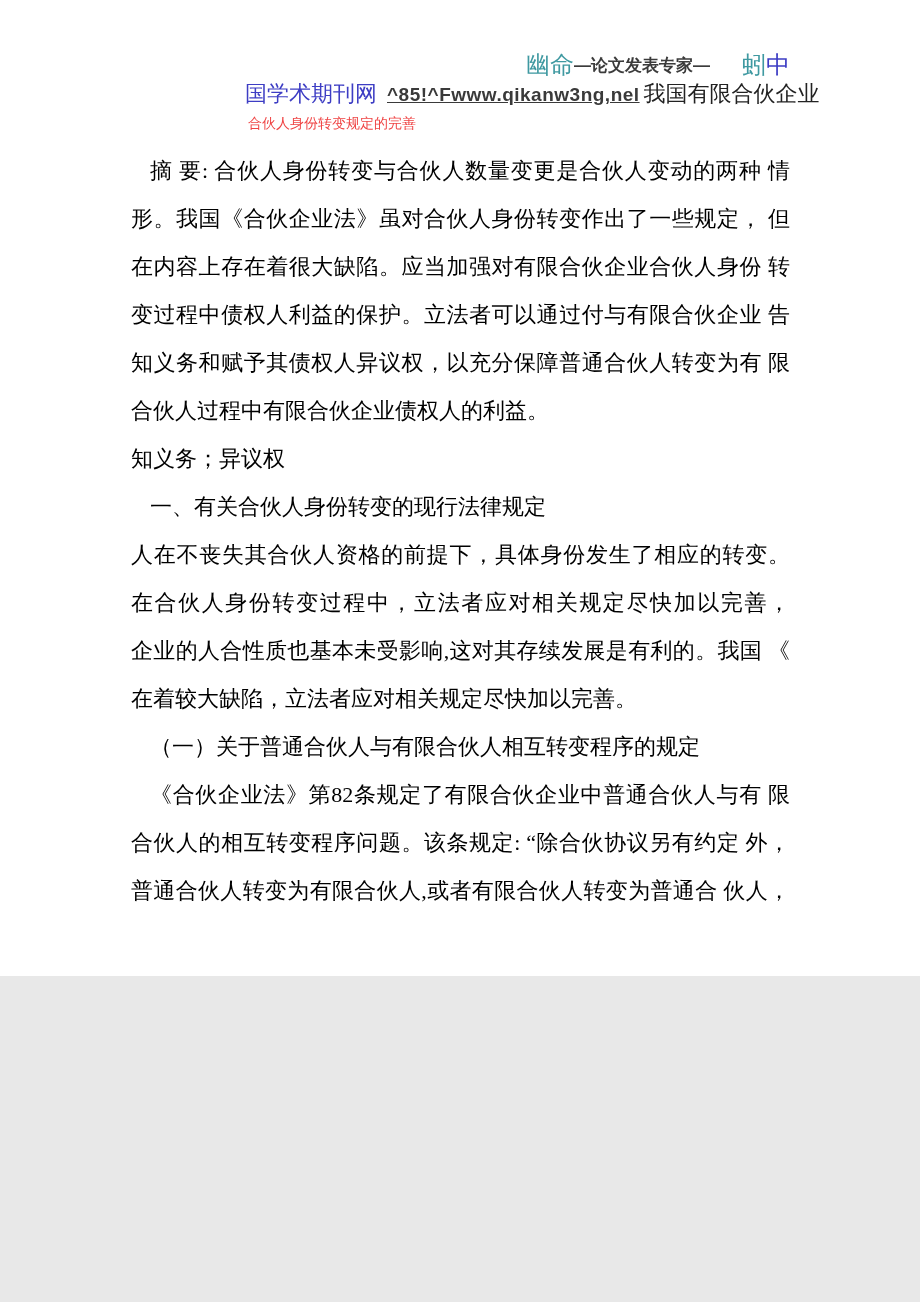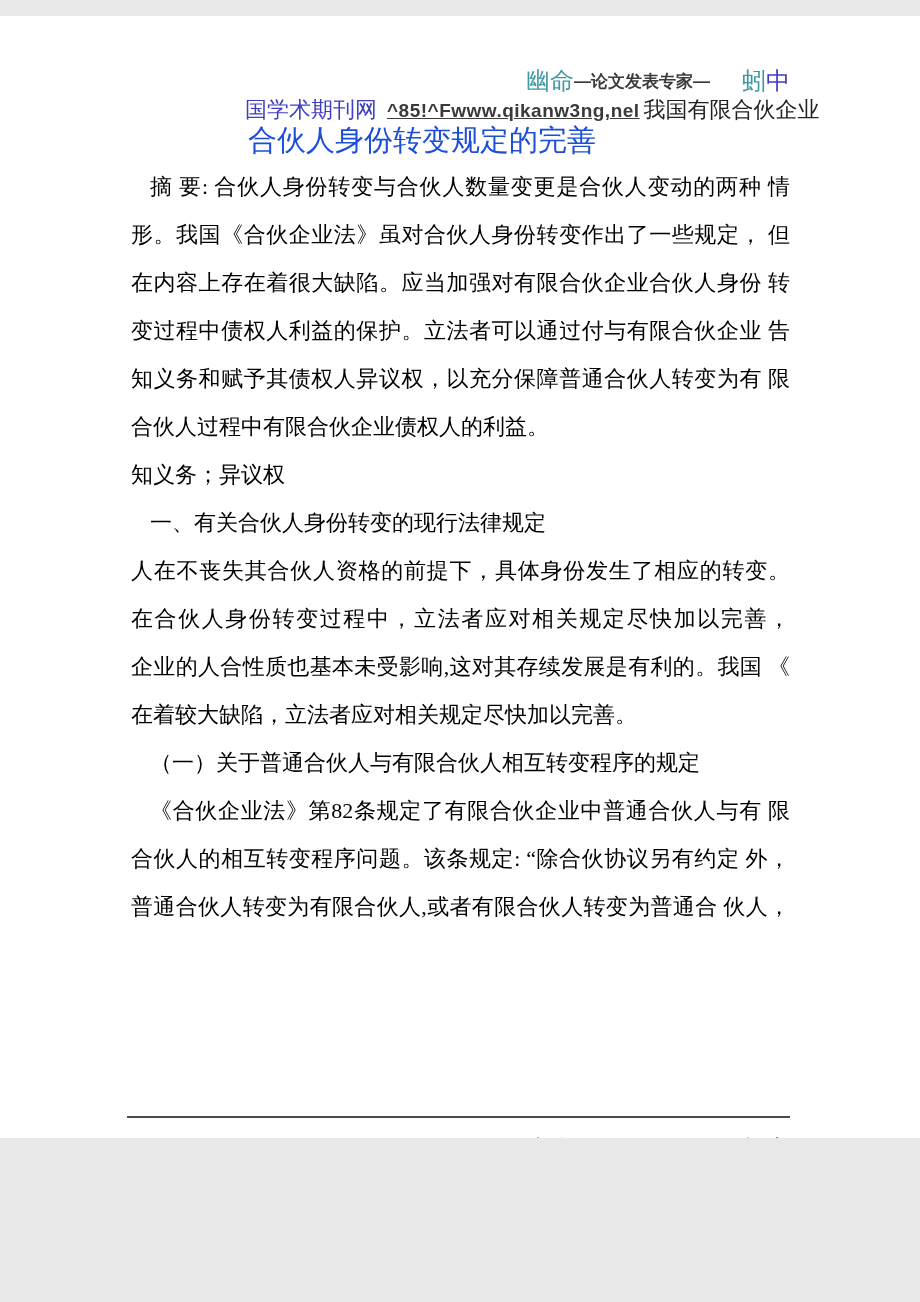--- a/index.html
+++ b/index.html
@@ -1,19 +1,19 @@
 <!DOCTYPE html>
 <html><head>
 <meta charset="utf-8">
 <style>
   html,body{margin:0;padding:0;background:#e8e8e8;}
   .page{
     position:relative;
-    width:920px;height:1122px;
-    margin:16px auto;
+    width:920px;height:976px;
+    margin:0 auto;
     background:#ffffff;
     font-family:"Liberation Serif", serif;
     overflow:hidden;
   }
   
   .header{position:absolute;left:130px;top:50px;width:660px;}
   .h-line1{text-align:right;height:30px;line-height:30px;white-space:nowrap;}
   .brand-name{color:#3f99a1;font-size:24px;}
   .brand-tagline{
     color:#3b3b3b;font-size:17px;font-weight:bold;
@@ -24,21 +24,21 @@
   .brand-suffix .teal{color:#3f99a1;font-size:24px;}
   .brand-suffix .blue{color:#3d3dc4;font-size:24px;}
   .h-line2{padding-left:115px;font-size:22px;line-height:28px;color:#222;white-space:nowrap;}
   .site-name{color:#3d3dc4;margin-right:10px;}
   .url-link{
     font-family:"Liberation Sans", sans-serif;
     font-weight:bold;color:#3a3a3a;font-size:19px;
     text-decoration:underline;letter-spacing:0.5px;
     padding-right:4px;
   }
-  .h-line3{padding-left:118px;font-size:29px;line-height:30px;color:#1d4ed8;}
+  .h-line3{padding-left:118px;font-size:14px;line-height:30px;color:#ef4444;}
   
   .doc-body{position:absolute;left:131px;top:147px;width:659px;}
   .line{
     height:48px;line-height:48px;font-size:22px;color:#000000;
     box-sizing:border-box;overflow:hidden;
   }
   .fill{text-align:justify;text-align-last:justify;}
   .ind{padding-left:19px;}
   
   .divider{position:absolute;left:127px;top:1100px;width:663px;border-top:2px solid #4a4a4a;}

